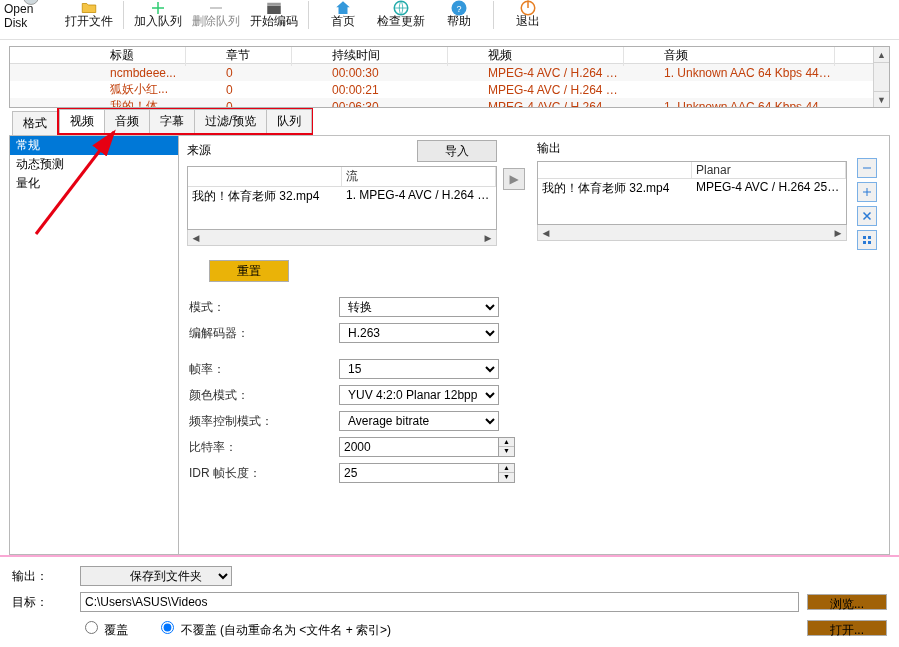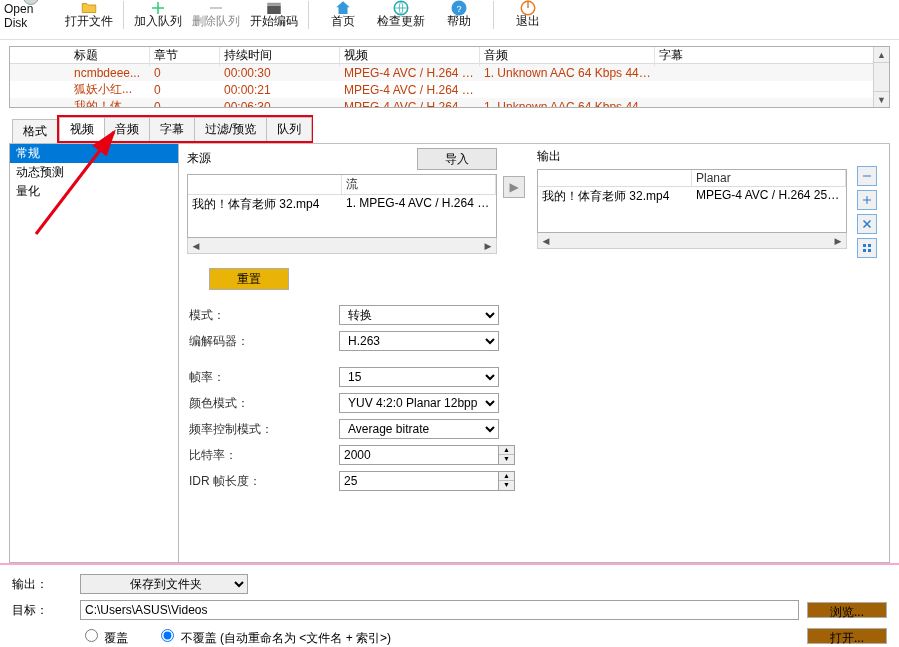--- a/index.html
+++ b/index.html
@@ -7,34 +7,34 @@
 
   
   .toolbar { display: flex; align-items: flex-start; height: 40px; padding: 0 4px; border-bottom: 1px solid #e0e0e0; gap: 4px; }
   .tbtn { display: flex; flex-direction: column; align-items: center; justify-content: flex-end; width: 54px; height: 30px; font-size: 11px; color: #111; cursor: pointer; user-select: none; }
   .tbtn.disabled { color: #8a8a8a; }
   .tbtn-ico { width: 18px; height: 14px; margin-bottom: 0px; }
   .tsep { width: 1px; height: 28px; background: #d5d5d5; margin: 1px 3px 0 3px; }
 
   
   .queue-wrap { border: 1px solid #b0b0b0; margin: 6px 9px 2px 9px; height: 62px; background: #fff; position: relative; overflow: hidden; }
-  .queue-head, .queue-row { display: grid; grid-template-columns: 60px 80px 70px 120px 140px 175px 1fr; align-items: center; height: 17px; }
+  .queue-head, .queue-row { display: grid; grid-template-columns: 60px 80px 70px 120px 140px 175px 1fr; align-items: center; height: 17px; gap: 36px; }
   .queue-head { border-bottom: 1px solid #dcdcdc; }
   .queue-head > div { padding: 2px 4px; border-right: 1px solid #e3e3e3; white-space: nowrap; overflow: hidden; text-overflow: ellipsis; font-size: 12px; }
   .queue-head > div:first-child { border-right: none; }
   .queue-body { height: 45px; overflow: hidden; }
   .queue-row > div { padding: 0 4px; white-space: nowrap; overflow: hidden; text-overflow: ellipsis; font-size: 12px; color: #c2410c; }
   .queue-row:nth-child(odd) { background: #f7f7f7; }
   .queue-row:nth-child(even) { background: #fff; }
   .queue-scroll { position: absolute; right: 0; top: 0; bottom: 0; width: 16px; background: #f0f0f0; border-left: 1px solid #d0d0d0; display: flex; flex-direction: column; }
   .queue-scroll .up, .queue-scroll .down { height: 16px; display:flex;align-items:center;justify-content:center; font-size: 9px; color:#555; border-bottom: 1px solid #d0d0d0; }
   .queue-scroll .down { border-top: 1px solid #d0d0d0; border-bottom:none; margin-top:auto; }
 
   
-  .tabs-row { display: flex; align-items: flex-end; height: 23px; padding-left: 12px; margin-top: 12px; }
+  .tabs-row { display: flex; align-items: flex-end; height: 23px; padding-left: 12px; margin-top: 4px; }
   .tab { padding: 3px 10px; border: 1px solid #c0c0c0; border-bottom: none; margin-right: -1px; background: #f3f3f3; cursor: pointer; font-size: 12px; }
   .tab.active { background: #fff; position: relative; z-index: 1; }
   .tabgroup-hl { border: 2px solid #e60012; padding: 0; display: flex; }
 
   
   .body-area { display: flex; border-top: 1px solid #c0c0c0; height: 420px; margin: 0 9px 0 9px; }
   .sidebar { width: 170px; border: 1px solid #b8b8b8; border-top: none; background: #fff; padding: 0; }
   .sidebar-item { padding: 1px 6px; cursor: pointer; }
   .sidebar-item.selected { background: #0078d7; color: #fff; }
 
@@ -64,21 +64,21 @@
   .spin-wrap { display:flex; align-items:center; }
   .spin-wrap input { width: 140px; }
   .spinbtns { width:16px; display:flex; flex-direction: column; border:1px solid #a0a0a0; border-left:none; }
   .spinbtns span { height:9px; font-size:7px; line-height:8px; text-align:center; background:#efefef; cursor:pointer; }
   .spinbtns span:first-child { border-bottom:1px solid #c0c0c0; }
 
   
   .bottom { padding: 6px 12px 8px 12px; border-top: 2px solid #f9a8d4; }
   .brow { display: grid; grid-template-columns: 60px 1fr 80px; align-items: center; height: 26px; gap: 8px; }
   .brow select, .brow input[type="text"] { height: 20px; border: 1px solid #a0a0a0; padding: 0 4px; }
-  .brow select { width: 168px; padding-left: 45px; }
+  .brow select { width: 152px; padding-left: 45px; }
   .brow button { height: 16px; border: 1px solid #adadad; background: #a16207; cursor: pointer; }
   .radio-row { display: flex; align-items: center; gap: 28px; padding-left: 70px; height: 24px; }
 
   
   .arrow { position: absolute; pointer-events: none; left: 0; top: 0; width: 899px; height: 647px; z-index: 50; }
 
   
   .xfer { width:22px; height:22px; border:1px solid #b0b0b0; background:#eaeaea; display:flex;align-items:center;justify-content:center; cursor:pointer; margin-top: 28px; color:#888; }
 </style>
 </head>

